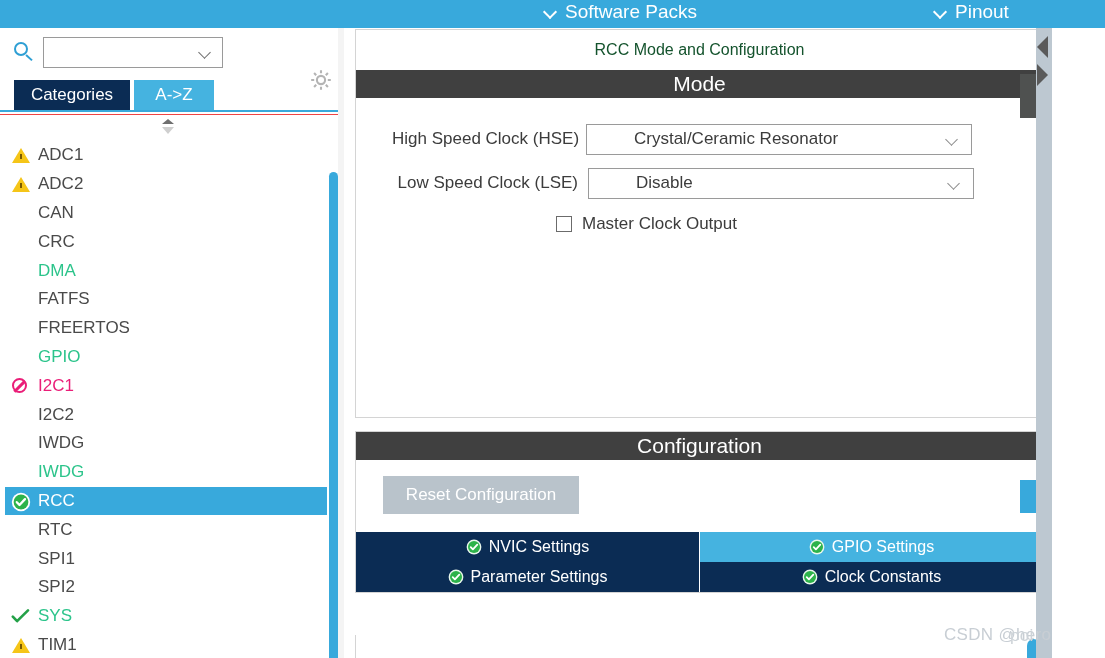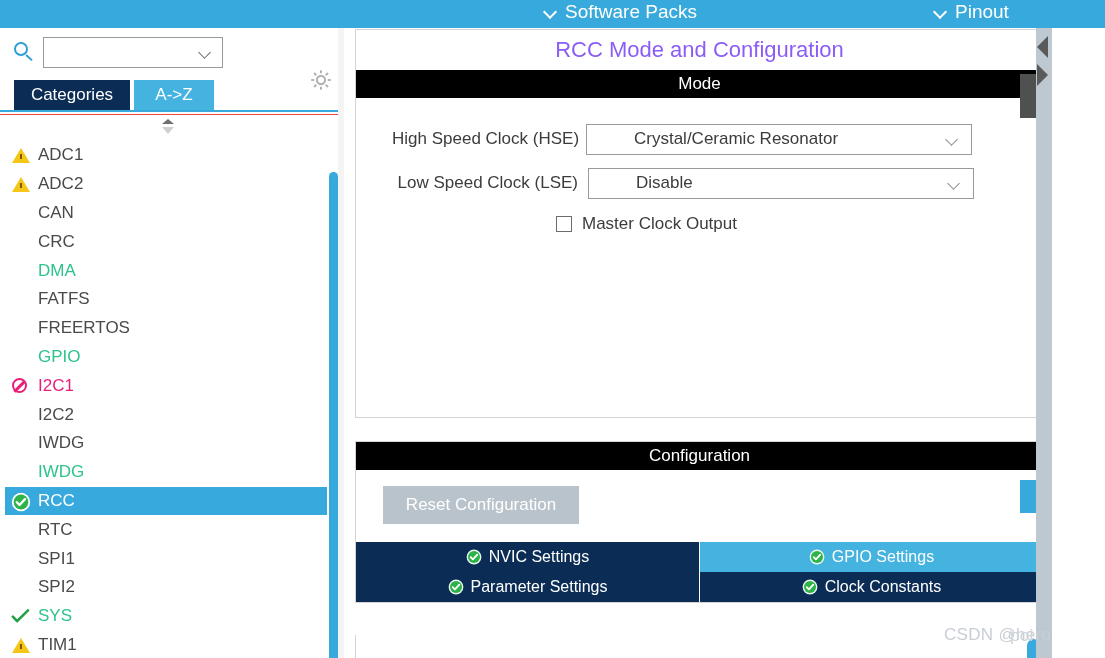--- a/index.html
+++ b/index.html
@@ -142,29 +142,29 @@
 
   
   .right{
     position:absolute;left:344px;top:28px;width:761px;height:630px;background:#ffffff;
   }
   .rpanel{
     position:absolute;left:11px;top:0;width:689px;background:#ffffff;
     border:1px solid #d4d4d4;box-sizing:border-box;
   }
   .rpanel.mode{top:1px;height:389px;}
-  .rpanel.cfg{top:403px;height:162px;margin-top:10px;}
+  .rpanel.cfg{top:403px;height:162px;}
 
   .panel-title{
     height:40px;display:flex;align-items:center;justify-content:center;
-    font-size:22px;color:#8b5cf6;background:#ffffff;
+    font-size:16px;color:#14532d;background:#ffffff;
   }
   .band{
     height:28px;display:flex;align-items:center;justify-content:center;
-    background:#000000;color:#ffffff;font-size:17px;
+    background:#404040;color:#ffffff;font-size:21px;
   }
   .modebody{padding:22px 0 0 0;}
   .formrow{
     display:flex;align-items:center;height:38px;margin-bottom:6px;padding-left:36px;
   }
   .formrow .flbl{
     font-size:17px;color:#3c3c3c;text-align:right;white-space:nowrap;
   }
   .combo{
     position:relative;height:31px;border:1px solid #9a9a9a;background:#ffffff;box-sizing:border-box;

